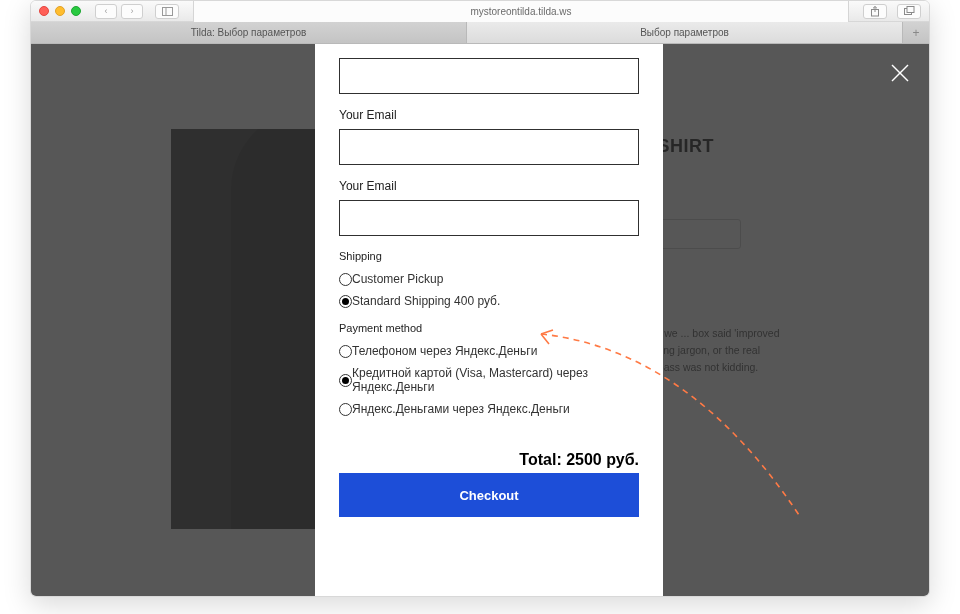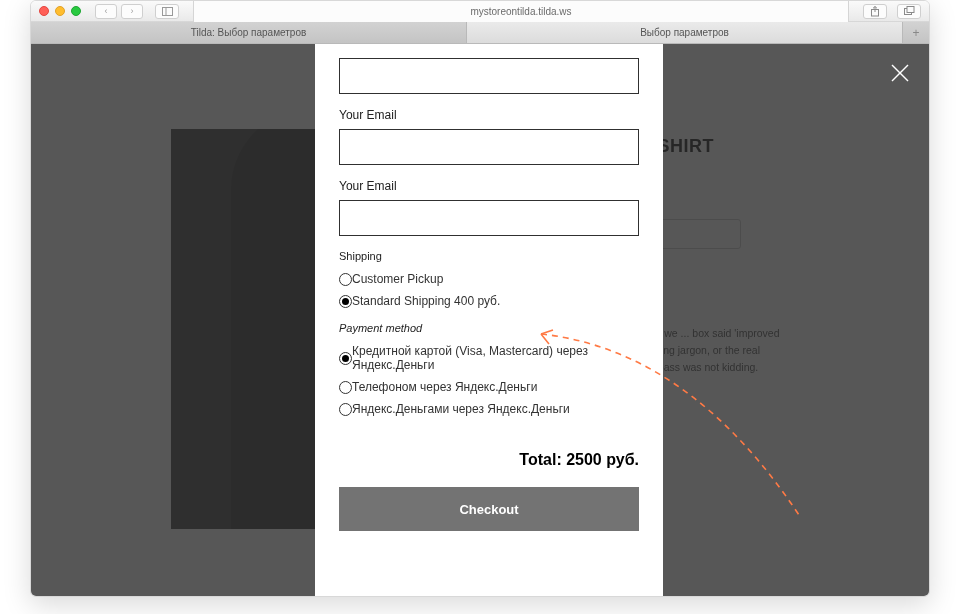--- a/index.html
+++ b/index.html
@@ -34,21 +34,21 @@
   .close { position:absolute; right:18px; top:18px; width:22px; height:22px; color:#fff; cursor:pointer; }
   .close svg { width:22px; height:22px; stroke:#fff; stroke-width:1.4; }
   .modal { position:absolute; left:284px; top:0; width:348px; height:100%; background:#fff; padding: 14px 24px 20px 24px; overflow:hidden; }
   .field { width:100%; height:36px; border:1px solid #303030; background:#fff; margin-bottom:14px; }
   .label { font-size:12px; color:#222; margin-bottom:7px; }
   .sect { font-size:11px; color:#222; margin-top:6px; margin-bottom:10px; }
   .radio-row { display:flex; align-items:center; gap:0; font-size:12px; color:#333; margin-bottom:8px; cursor:pointer; font-weight:300; }
   .radio { width:13px; height:13px; border:1.5px solid #333; border-radius:50%; display:flex; align-items:center; justify-content:center; flex-shrink:0; }
   .radio.sel::after { content:""; width:7px; height:7px; background:#000; border-radius:50%; }
   .total { text-align:right; font-size:16px; font-weight:800; margin-top:35px; color:#000; }
-  .checkout { margin-top:18px; width:100%; height:44px; background:#737373; color:#fff; display:flex; align-items:center; justify-content:center; font-size:13px; font-weight:600; cursor:pointer; }
+  .checkout { margin-top:4px; width:100%; height:44px; background:#1d4ed8; color:#fff; display:flex; align-items:center; justify-content:center; font-size:13px; font-weight:600; cursor:pointer; }
   .arrow { position:absolute; left:498px; top:276px; pointer-events:none; }
 </style>
 </head>
 <body>
 
 <div class="stage">
   <div class="browser">
     <div class="titlebar">
       <div class="dot red"></div>
       <div class="dot yel"></div>
@@ -120,29 +120,29 @@
             <div class="radio-row">
               <span class="radio"></span>
               <span>Customer Pickup</span>
             </div>
             <div class="radio-row">
               <span class="radio sel"></span>
               <span>Standard Shipping 400 руб.</span>
             </div>
           </div>
 
-        <div class="sect" style="margin-top:14px;font-style:italic;">Payment method</div>
+        <div class="sect" style="margin-top:14px;">Payment method</div>
         <div id="pay-opts">
+            <div class="radio-row">
+              <span class="radio"></span>
+              <span>Телефоном через Яндекс.Деньги</span>
+            </div>
             <div class="radio-row">
               <span class="radio sel"></span>
               <span>Кредитной картой (Visa, Mastercard) через Яндекс.Деньги</span>
-            </div>
-            <div class="radio-row">
-              <span class="radio"></span>
-              <span>Телефоном через Яндекс.Деньги</span>
             </div>
             <div class="radio-row">
               <span class="radio"></span>
               <span>Яндекс.Деньгами через Яндекс.Деньги</span>
             </div>
           </div>
 
         <div class="total">Total: 2500 руб.</div>
         <div class="checkout">Checkout</div>
       </div>

